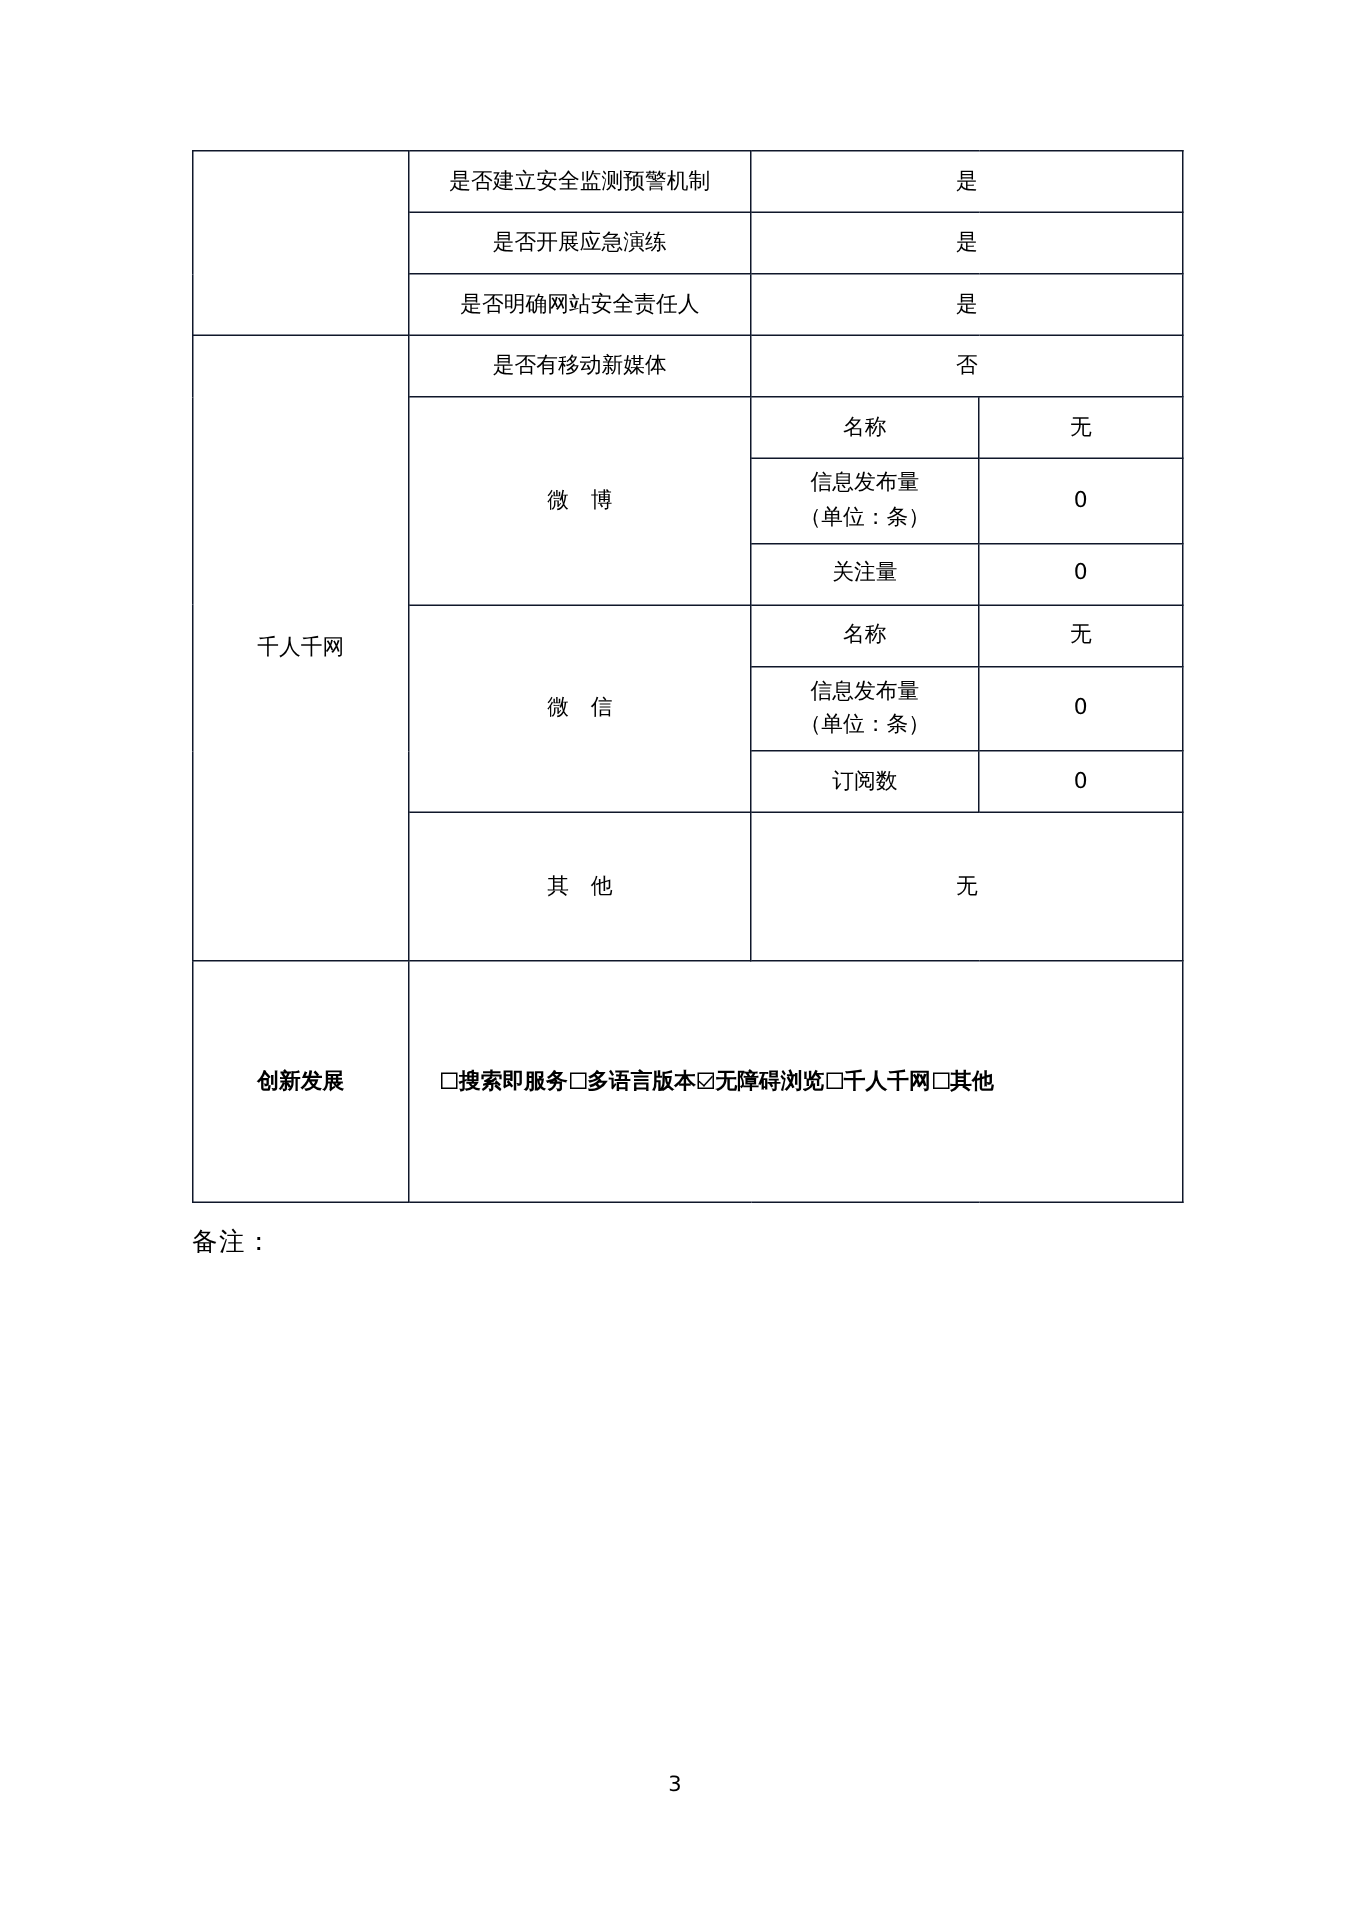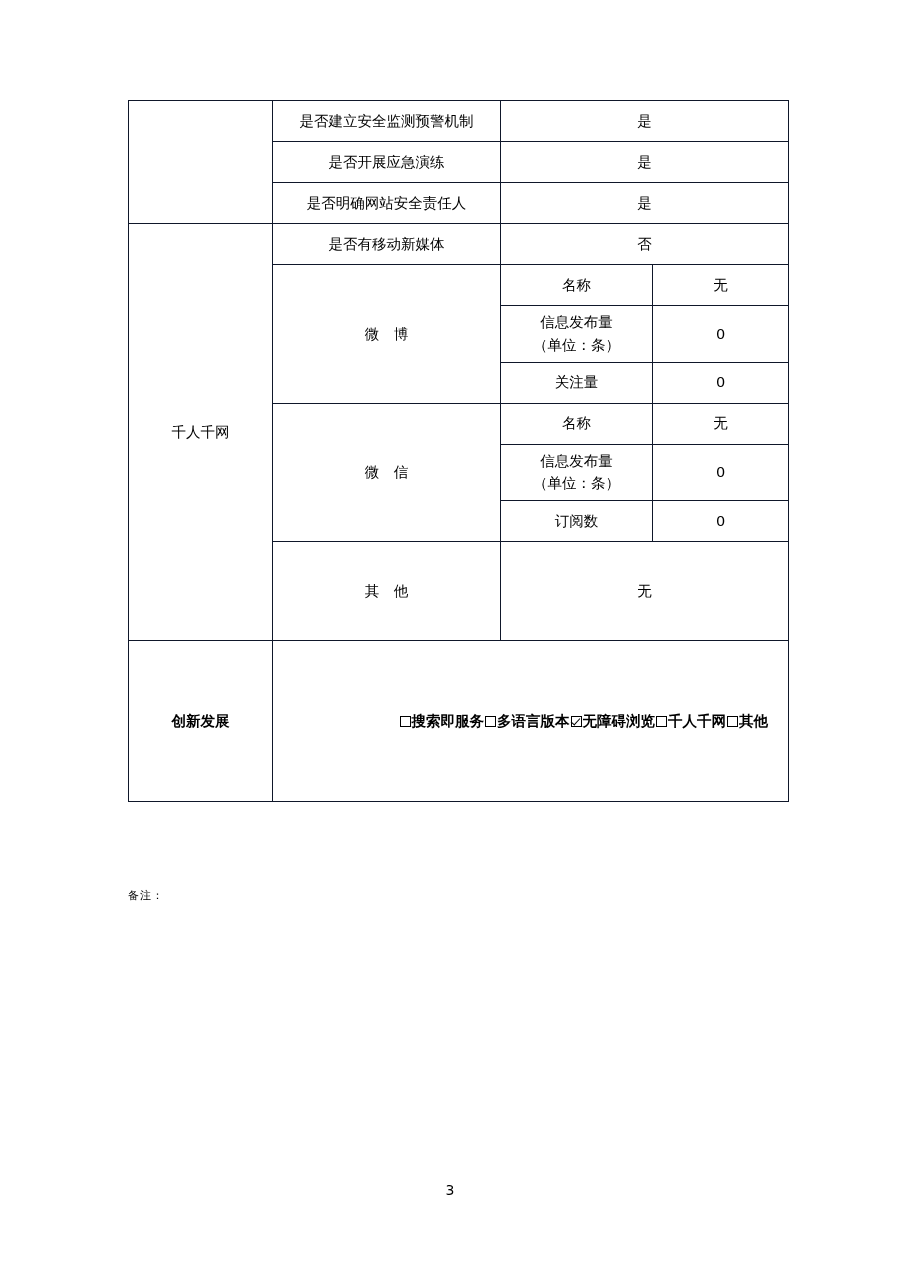--- a/index.html
+++ b/index.html
@@ -45,21 +45,21 @@
   .h-row td { height: 30px; }
   .tall { height: 54px; }
 
   .innovation-cell {
     height: 150px;
     vertical-align: middle;
     font-weight: bold;
   }
   .checkline {
     display: block;
-    text-align: right;
+    text-align: left;
     white-space: nowrap;
     font-size: 14.5px;
     letter-spacing: 0px;
   }
   .cb {
     display: inline-block;
     width: 11px;
     height: 11px;
     border: 1.2px solid #000;
     position: relative;
@@ -77,22 +77,22 @@
     height: 8px;
     border: solid #000;
     border-width: 0 1.6px 1.6px 0;
     transform: rotate(42deg);
   }
   .opt-label { margin-right: 0px; }
 
   .remark {
     position: absolute;
     left: 128px;
-    top: 888px;
-    font-size: 11px;
+    top: 816px;
+    font-size: 17px;
     letter-spacing: 1px;
   }
   .page-number {
     position: absolute;
     left: 0;
     top: 1182px;
     width: 900px;
     text-align: center;
     font-size: 14px;
   }

